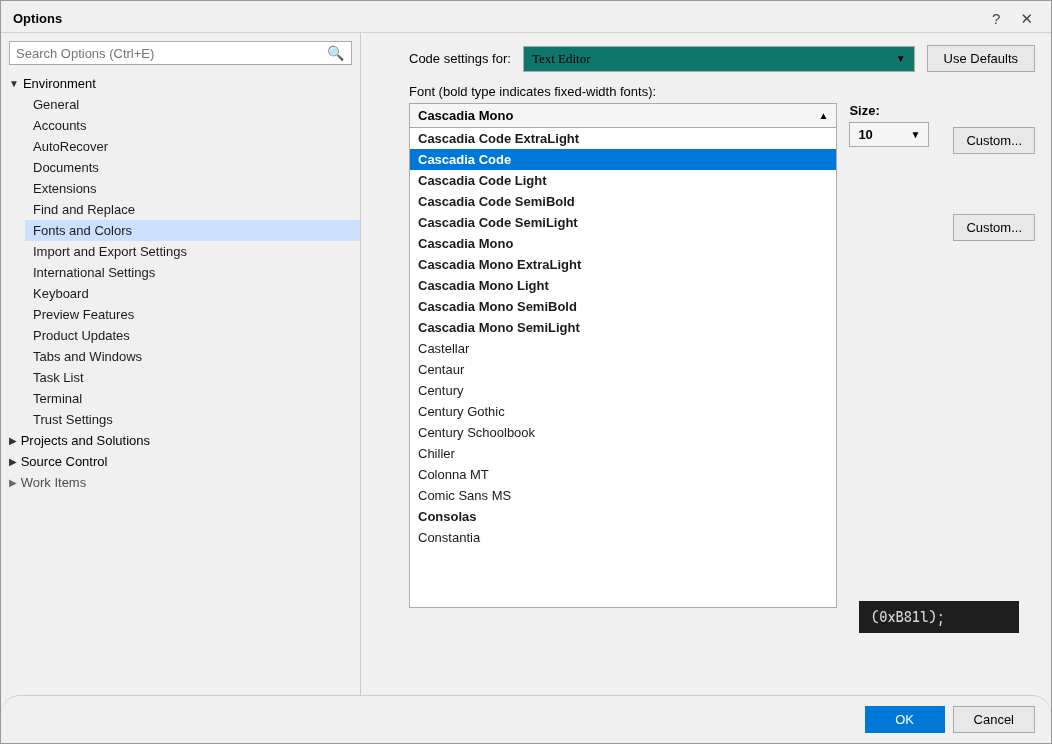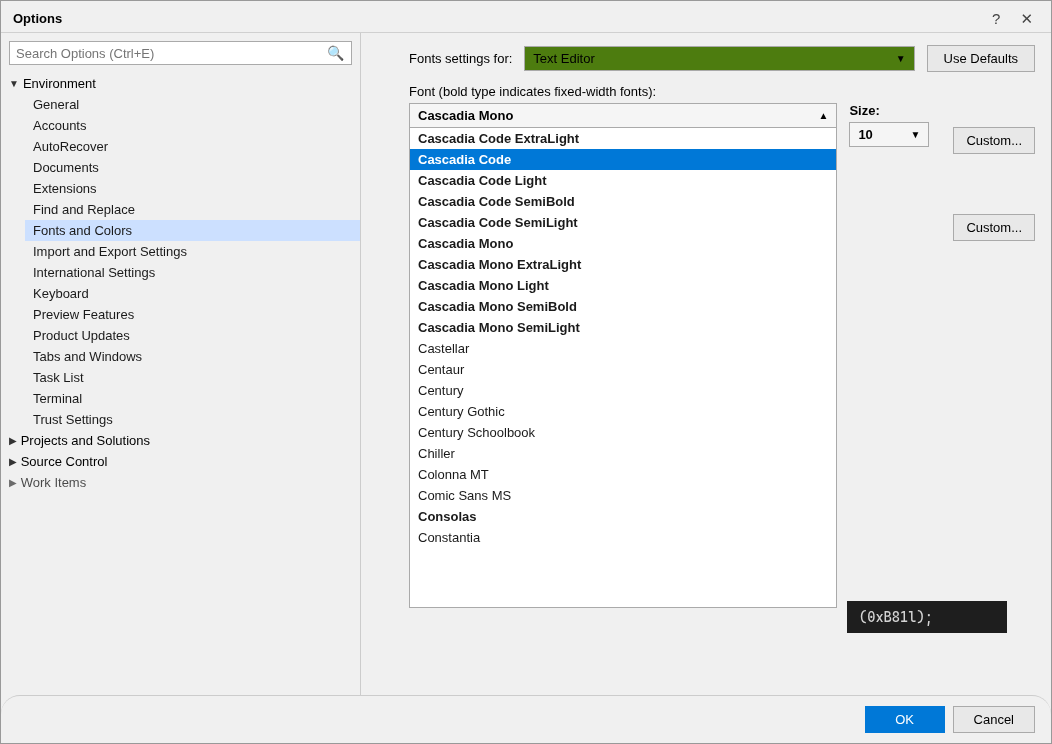--- a/index.html
+++ b/index.html
@@ -129,28 +129,29 @@
       align-items: center;
       gap: 12px;
       margin-bottom: 12px;
     }
     .show-settings-label {
       font-size: 13px;
     }
     .settings-dropdown {
       flex: 1;
       max-width: 490px;
-      background: #4d7c0f;
+      background: #0f766e;
       border: 1px solid #aaa;
       padding: 4px 8px;
       font-size: 13px;
       display: flex;
       align-items: center;
       justify-content: space-between;
       cursor: pointer;
+      font-family: Liberation Serif, serif;
     }
     .use-defaults-btn {
       background: #e8e8e8;
       border: 1px solid #aaa;
       padding: 5px 16px;
       font-size: 13px;
       cursor: pointer;
       white-space: nowrap;
     }
     .font-label {
@@ -226,21 +227,21 @@
     .custom-btn {
       background: #e8e8e8;
       border: 1px solid #aaa;
       padding: 5px 12px;
       font-size: 13px;
       cursor: pointer;
     }
     
     .preview-area {
       position: absolute;
-      right: 28px;
+      right: 16px;
       bottom: 50px;
       width: 160px;
       background: #1e1e1e;
       color: #d4d4d4;
       padding: 8px 12px;
       font-size: 14px;
       font-family: 'Cascadia Code', 'Consolas', monospace;
     }
     
     .bottom-bar {
@@ -370,21 +371,21 @@
         <div class="tree-parent" style="opacity:0.7">
           <span class="triangle">▶</span>
           <span>Work Items</span>
         </div>
       </div>
     </div>
 
     <div class="right-panel">
 
       <div class="show-settings-row">
-        <span class="show-settings-label">Fonts settings for:</span>
+        <span class="show-settings-label">Code settings for:</span>
         <div class="settings-dropdown">
           <span>Text Editor</span>
           <span class="chevron-down">▼</span>
         </div>
         <button class="use-defaults-btn">Use Defaults</button>
       </div>
 
       <div class="font-label">Font (bold type indicates fixed-width fonts):</div>
 
       <div class="font-input-row">

